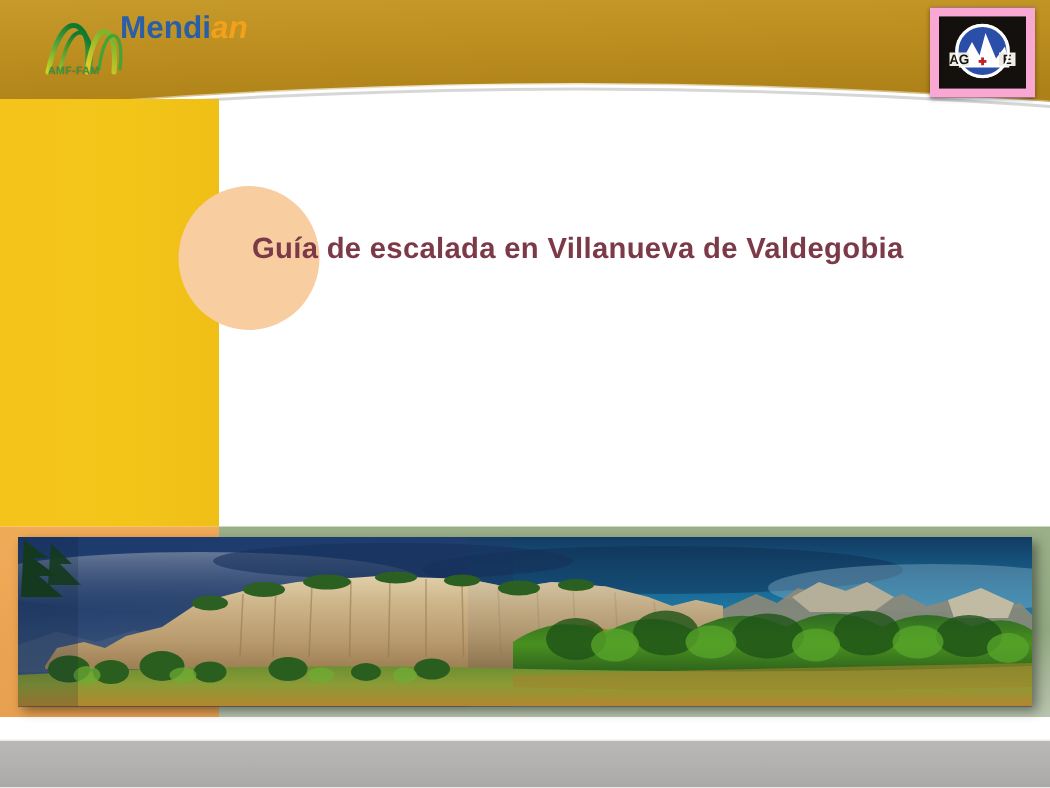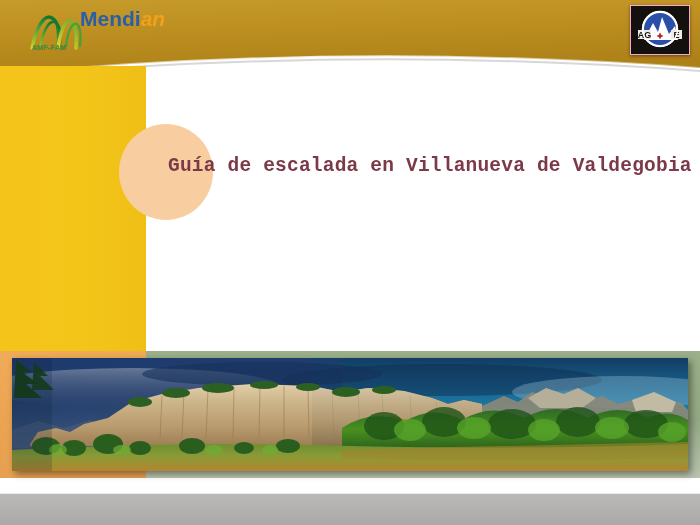--- a/index.html
+++ b/index.html
@@ -59,21 +59,21 @@
   }
   .brand-word .w1 { color: #2a5fa8; }
   .brand-word .w2 { color: #f3a11a; font-style: italic; }
 
   
   .club-badge {
     position: absolute;
     right: 10px; top: 5px;
     width: 58px; height: 48px;
     background: #14100e;
-    border: 1px solid #f9a8d4;
+    border: 6px solid #f9a8d4;
     box-shadow: 0 1px 3px rgba(0,0,0,.45);
     overflow: hidden;
   }
   .club-badge svg { display:block; }
 
   
   .yellow-band {
     position: absolute;
     left: 0; top: 66px;
     width: 146px;
@@ -94,21 +94,20 @@
   .slide-title {
     position: absolute;
     left: 168px; top: 155px;
     width: 470px;
     font-size: 19.5px;
     font-weight: bold;
     color: #7c3a48;
     letter-spacing: .2px;
     line-height: 1.2;
     white-space: nowrap;
-    font-family: Liberation Mono, monospace;
   }
 
   
   .band-sage {
     position: absolute;
     left: 146px; top: 351px;
     width: 554px; height: 127px;
     background: linear-gradient(to bottom, #9bb089 0%, #93a983 55%, #b9c4ae 100%);
   }
   .band-orange {

